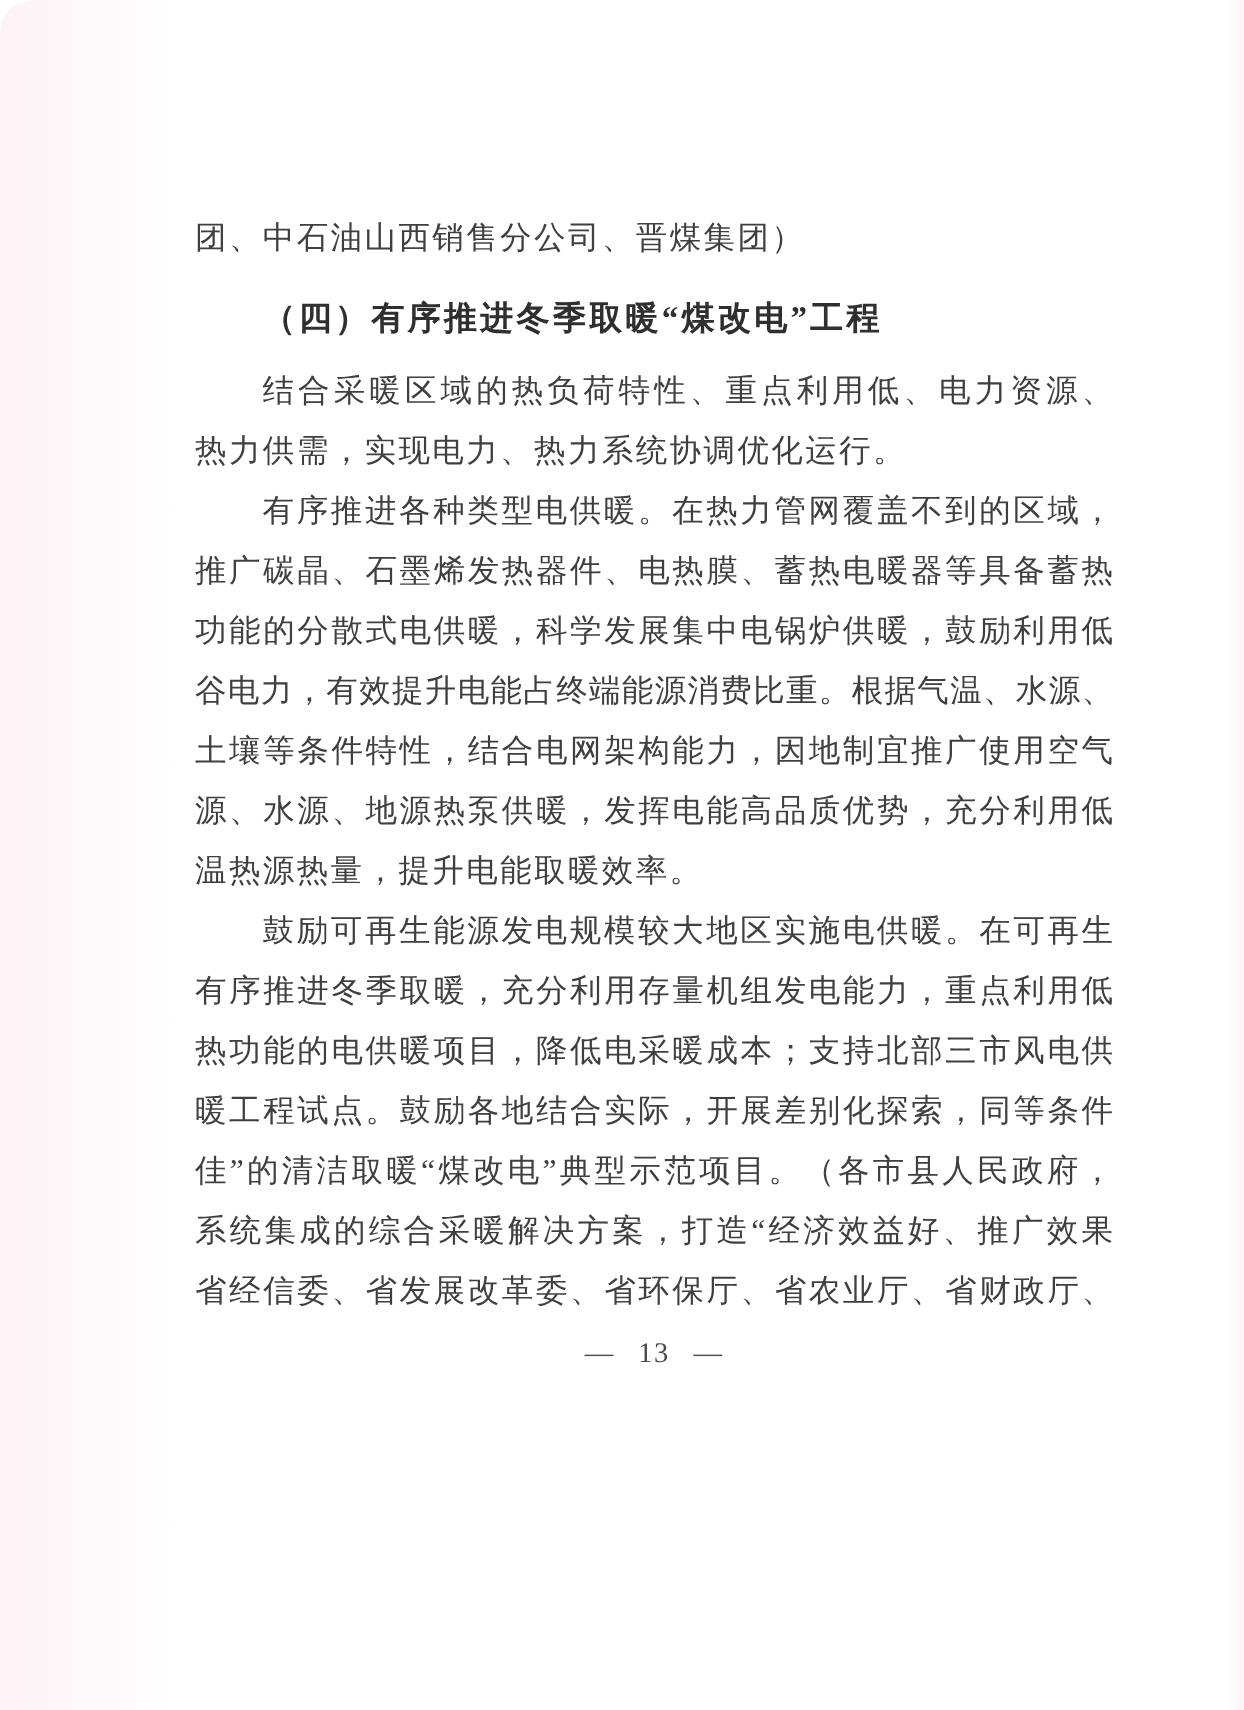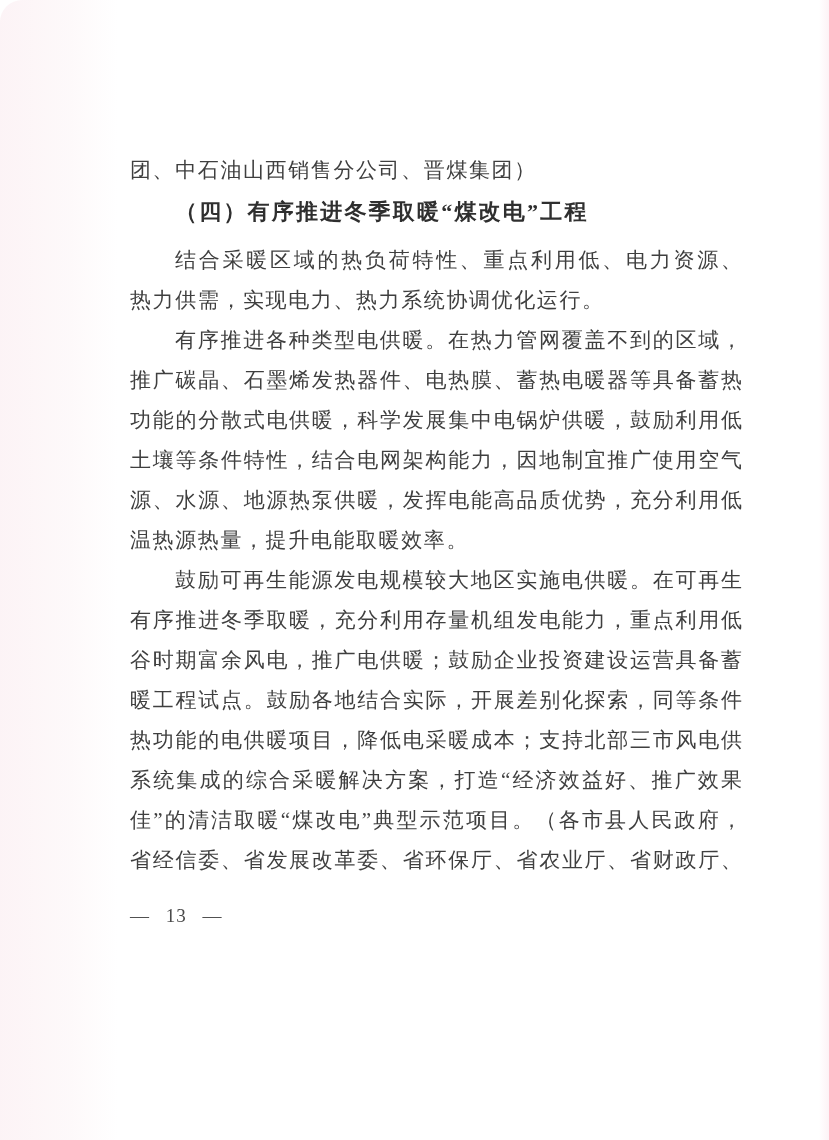--- a/index.html
+++ b/index.html
@@ -27,21 +27,21 @@
   .edge-right {
     position: absolute;
     right: 0; top: 0; bottom: 0;
     width: 10px;
     background: linear-gradient(to left, rgba(250,230,236,0.5) 0%, rgba(255,255,255,0) 100%);
     pointer-events: none;
   }
   .content {
     position: absolute;
     left: 130px;
-    top: 150px;
+    top: 138px;
     width: 612px;
     color: #3f3f3f;
     font-size: 21px;
     font-family: Liberation Serif, serif;
   }
   .line {
     height: 40px;
     line-height: 40px;
     letter-spacing: 1.6px;
     white-space: nowrap;
@@ -54,26 +54,26 @@
     text-align-last: justify;
   }
   .line.indent {
     padding-left: 45px;
   }
   .line.heading {
     font-weight: 700;
     color: #2f2f2f;
     font-size: 22px;
     letter-spacing: 2.2px;
-    margin-top: 2px;
+    margin-top: 14px;
     margin-bottom: 8px;
   }
   .page-number {
-    margin-top: 21px;
-    text-align: left;
+    margin-top: 8px;
+    text-align: center;
     font-size: 19px;
     color: #4a4a4a;
     letter-spacing: 1px;
     word-spacing: 10px;
     line-height: 30px;
   }
 </style>
 </head>
 <body>
 
@@ -81,25 +81,25 @@
 <div class="edge-right"></div>
 
 <div class="content">
   <div class="line">团、中石油山西销售分公司、晋煤集团）</div>
   <div class="line heading indent">（四）有序推进冬季取暖“煤改电”工程</div>
   <div class="line justify indent">结合采暖区域的热负荷特性、重点利用低、电力资源、</div>
   <div class="line">热力供需，实现电力、热力系统协调优化运行。</div>
   <div class="line justify indent">有序推进各种类型电供暖。在热力管网覆盖不到的区域，</div>
   <div class="line justify">推广碳晶、石墨烯发热器件、电热膜、蓄热电暖器等具备蓄热</div>
   <div class="line justify">功能的分散式电供暖，科学发展集中电锅炉供暖，鼓励利用低</div>
+  <div class="line justify">谷电力，有效提升电能占终端能源消费比重。根据气温、水源、</div>
   <div class="line justify">土壤等条件特性，结合电网架构能力，因地制宜推广使用空气</div>
   <div class="line justify">源、水源、地源热泵供暖，发挥电能高品质优势，充分利用低</div>
   <div class="line">温热源热量，提升电能取暖效率。</div>
   <div class="line justify indent">鼓励可再生能源发电规模较大地区实施电供暖。在可再生</div>
   <div class="line justify">有序推进冬季取暖，充分利用存量机组发电能力，重点利用低</div>
-  <div class="line justify">谷时期富余风电，推广电供暖；鼓励企业投资建设运营具备蓄</div>
+  <div class="line justify">热功能的电供暖项目，降低电采暖成本；支持北部三市风电供</div>
   <div class="line justify">暖工程试点。鼓励各地结合实际，开展差别化探索，同等条件</div>
-  <div class="line justify">热功能的电供暖项目，降低电采暖成本；支持北部三市风电供</div>
+  <div class="line justify">佳”的清洁取暖“煤改电”典型示范项目。（各市县人民政府，</div>
   <div class="line justify">系统集成的综合采暖解决方案，打造“经济效益好、推广效果</div>
-  <div class="line justify">佳”的清洁取暖“煤改电”典型示范项目。（各市县人民政府，</div>
   <div class="line justify">省经信委、省发展改革委、省环保厅、省农业厅、省财政厅、</div>
   <div class="page-number">— 13 —</div>
 </div>
 
 </body></html>

